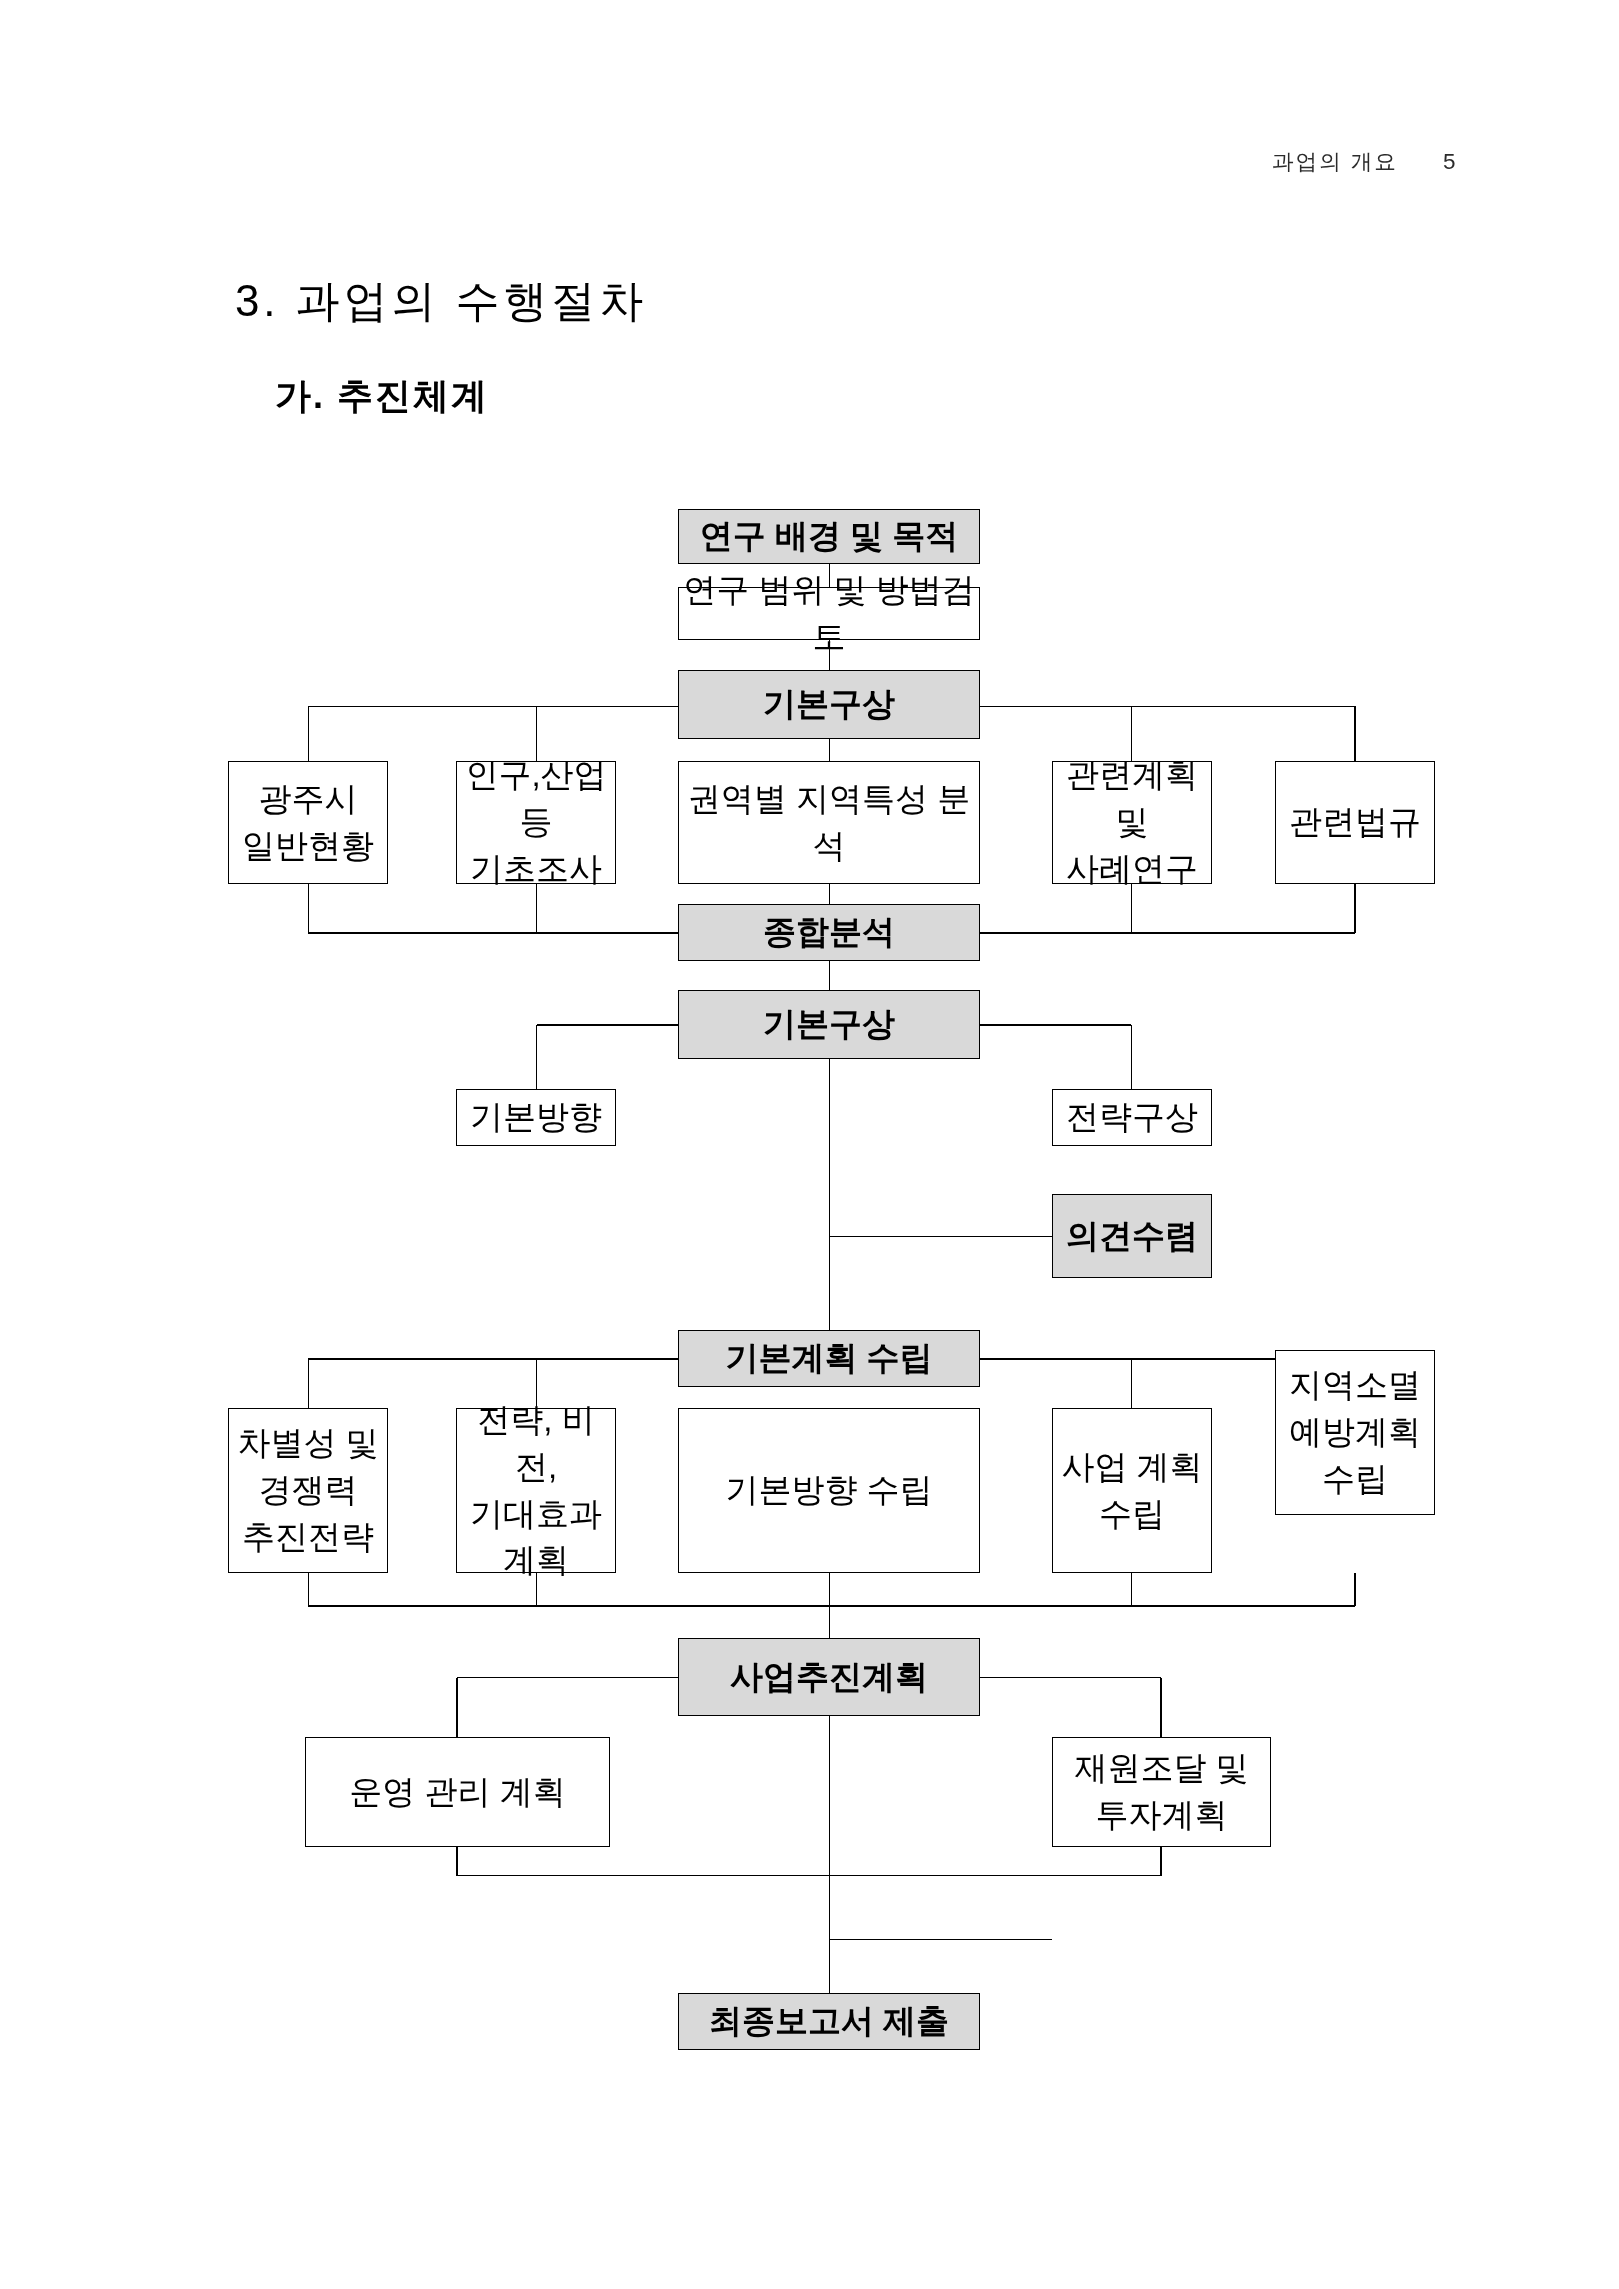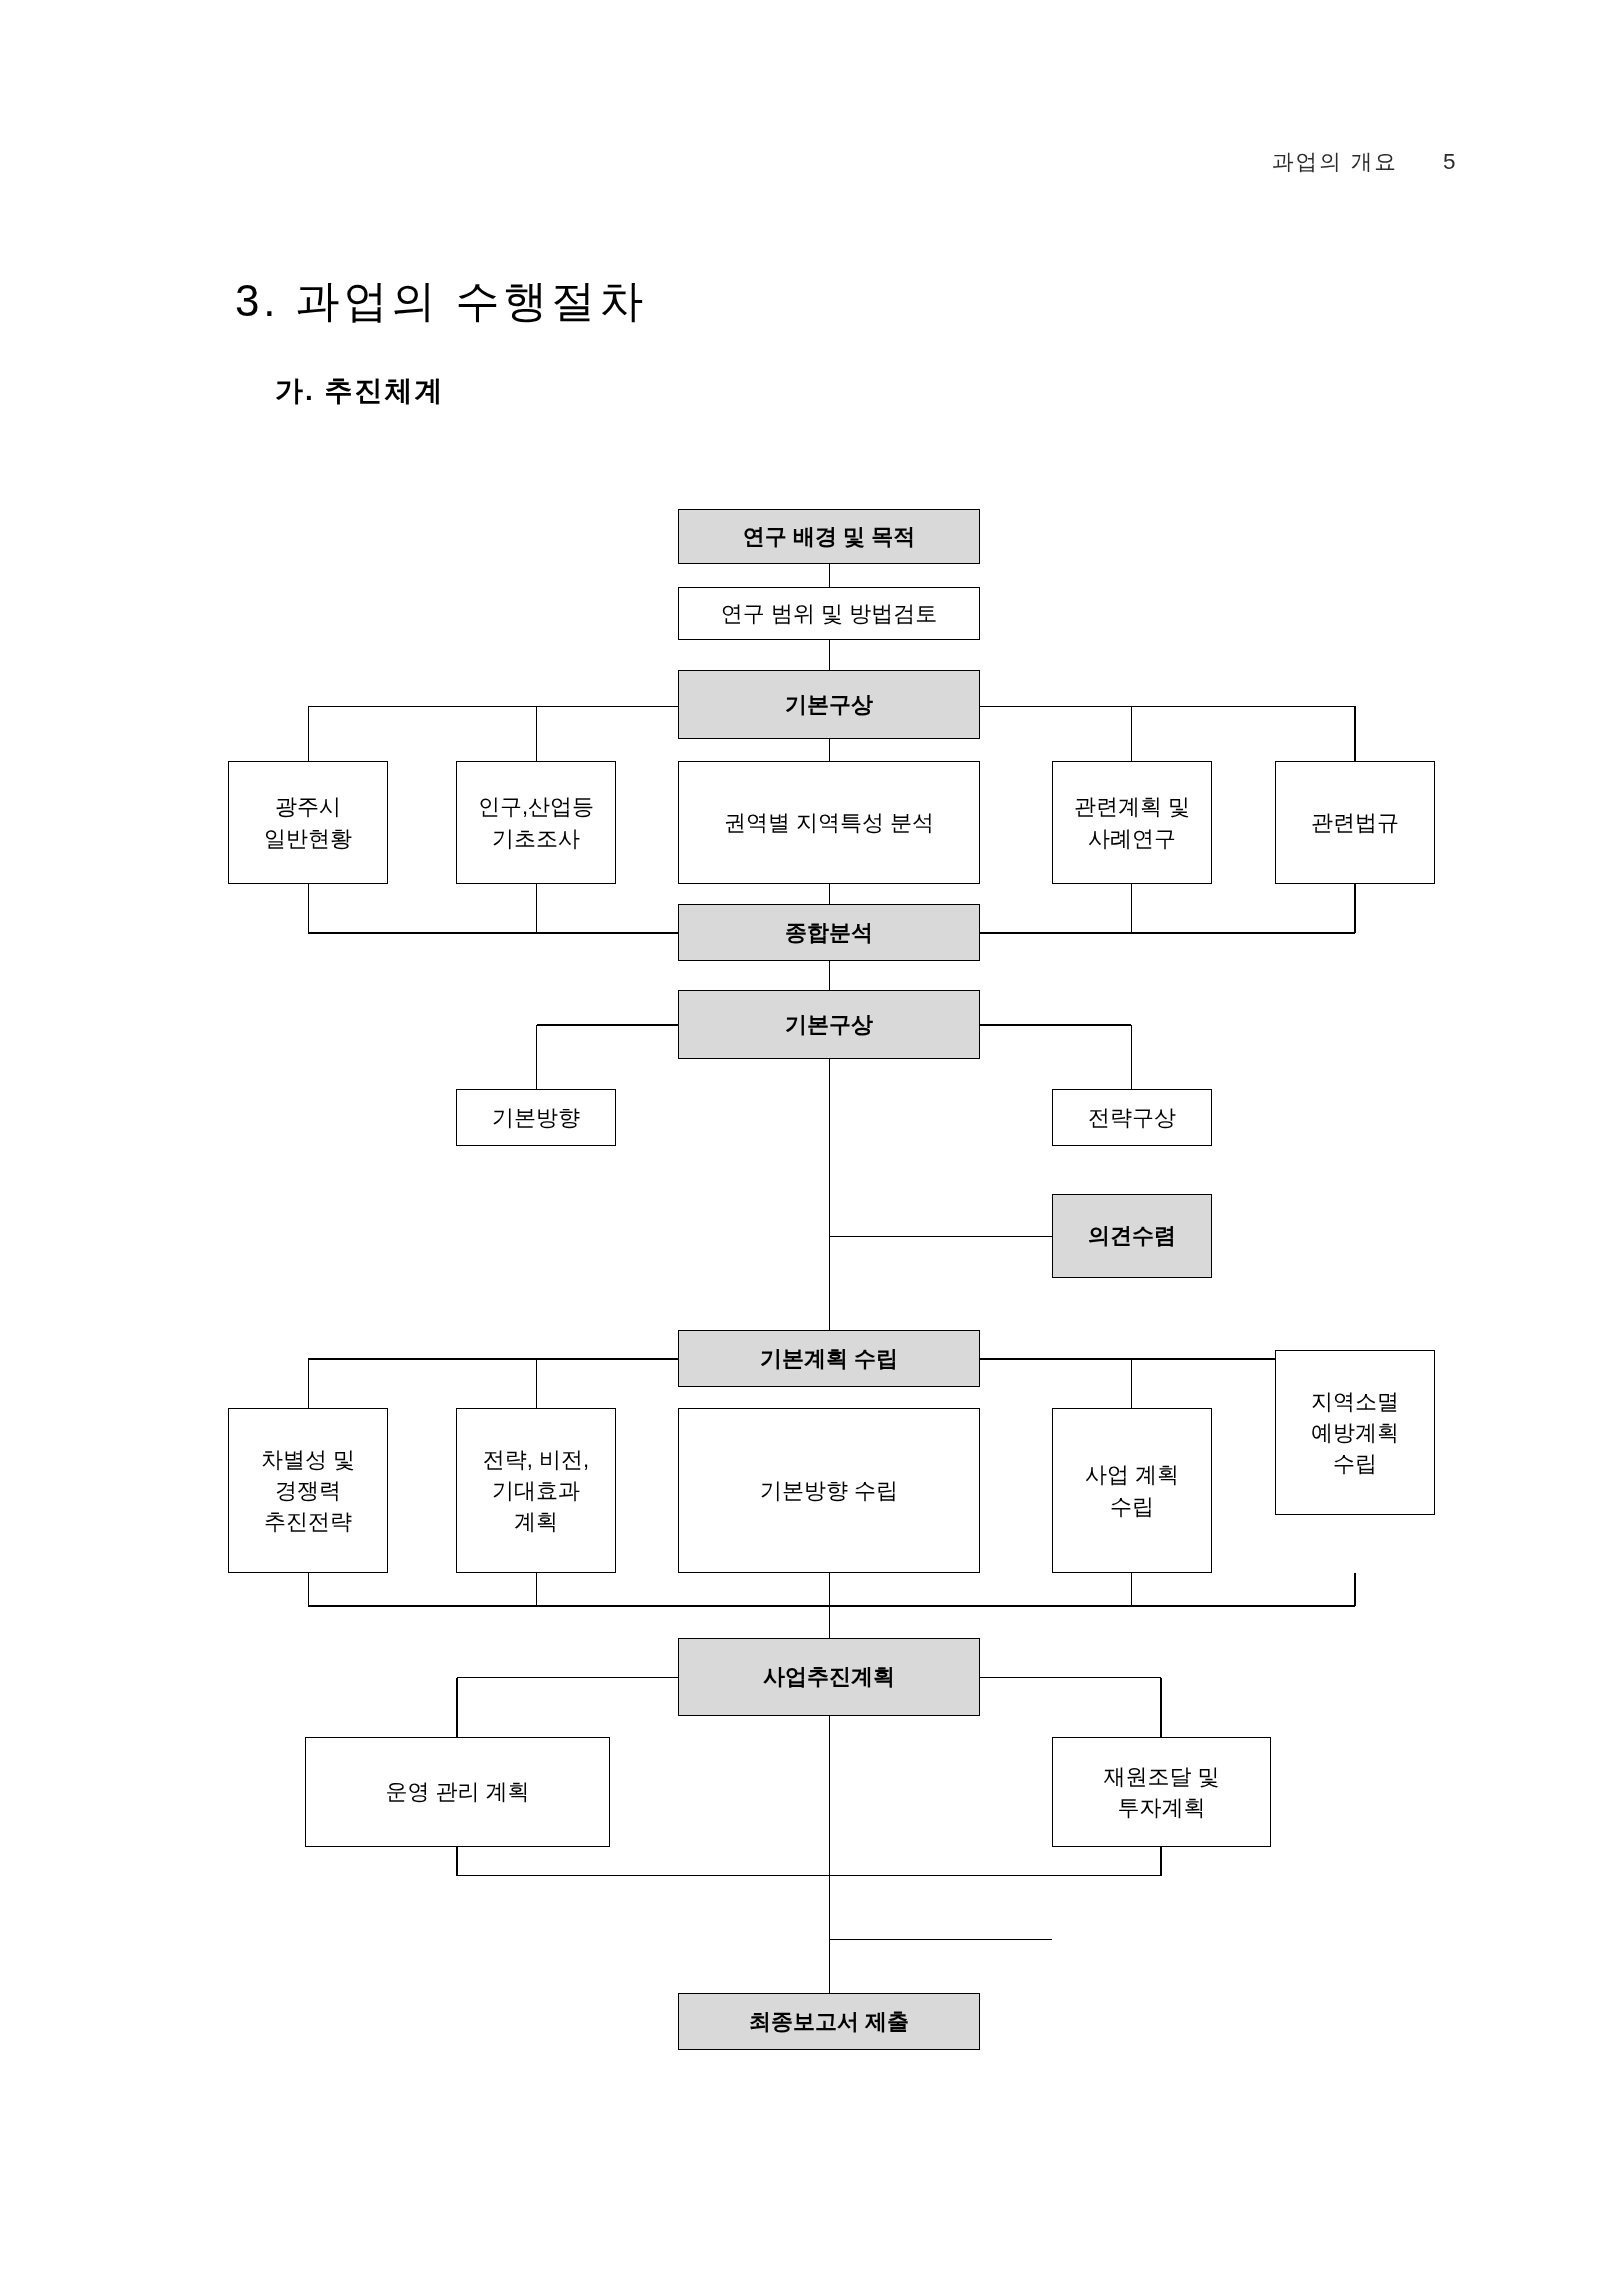--- a/index.html
+++ b/index.html
@@ -30,41 +30,41 @@
     top: 272px;
     font-size: 44px;
     font-weight: 400;
     letter-spacing: 3.9px;
     color: #000;
   }
   .doc-subtitle {
     position: absolute;
     left: 275px;
     top: 372px;
-    font-size: 28px;
+    font-size: 36px;
     font-weight: 700;
     letter-spacing: 2px;
     color: #000;
   }
   .connectors {
     position: absolute;
     left: 0;
     top: 0;
     pointer-events: none;
   }
   .box {
     position: absolute;
     box-sizing: border-box;
     border: 1px solid #000;
     background: #ffffff;
     display: flex;
     align-items: center;
     justify-content: center;
     text-align: center;
-    font-size: 22px;
+    font-size: 33px;
     line-height: 1.42;
     white-space: pre-line;
     color: #000;
   }
   .box.gray {
     background: #d9d9d9;
     font-weight: 700;
   }
 </style>
 </head>

